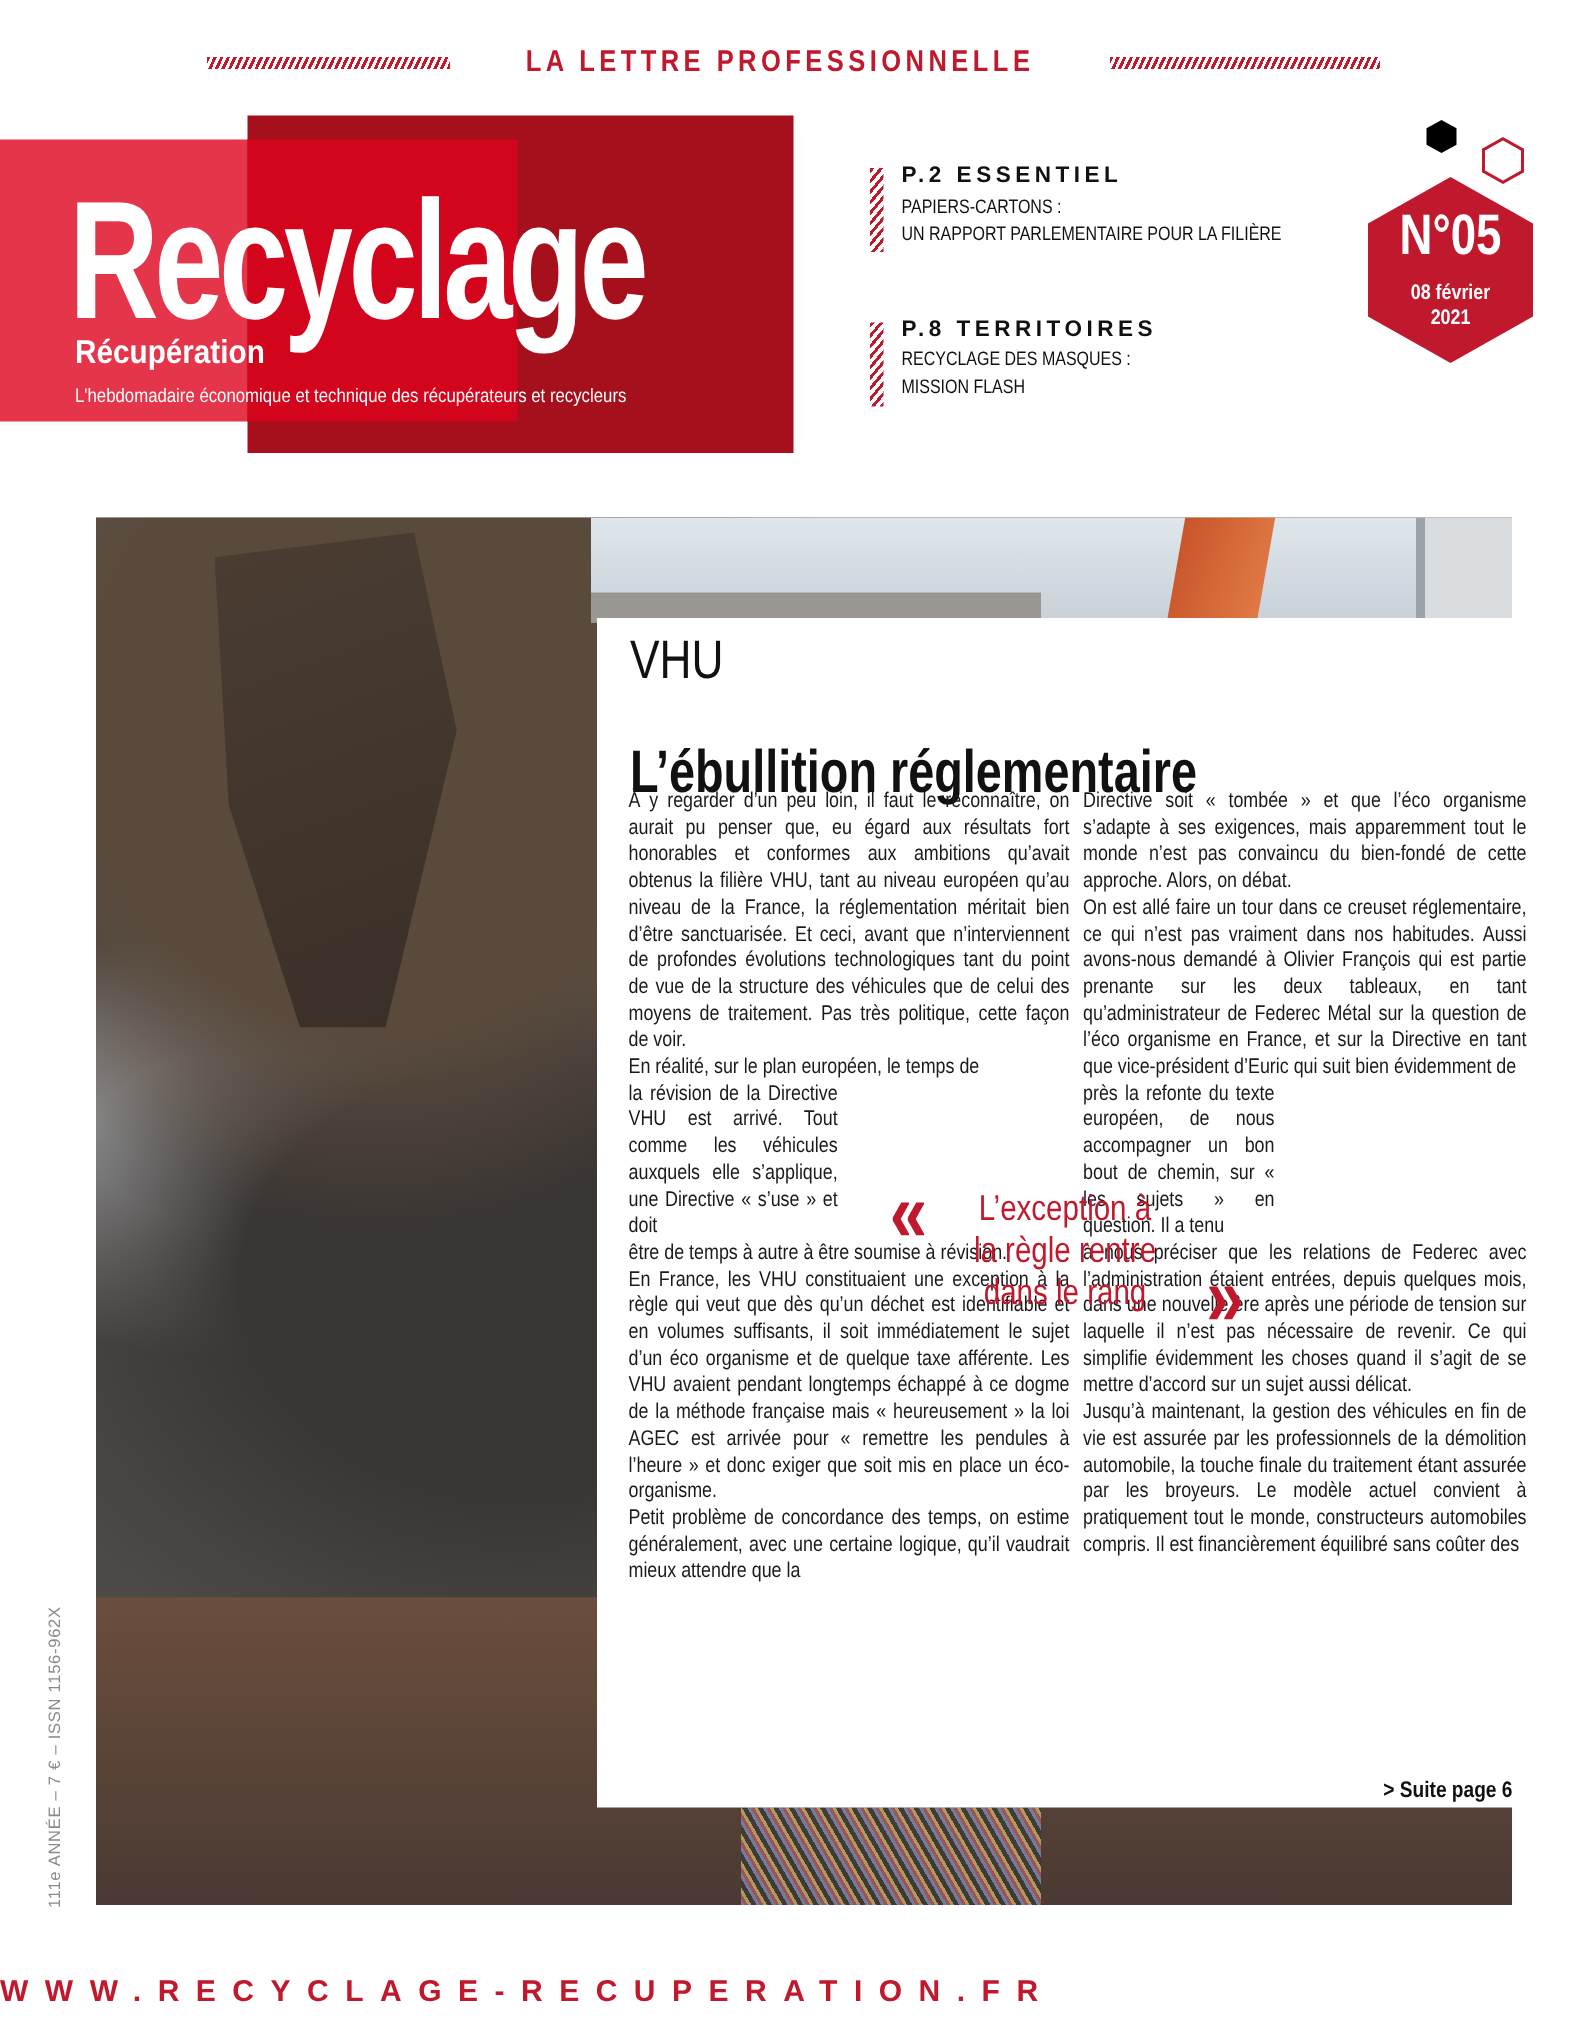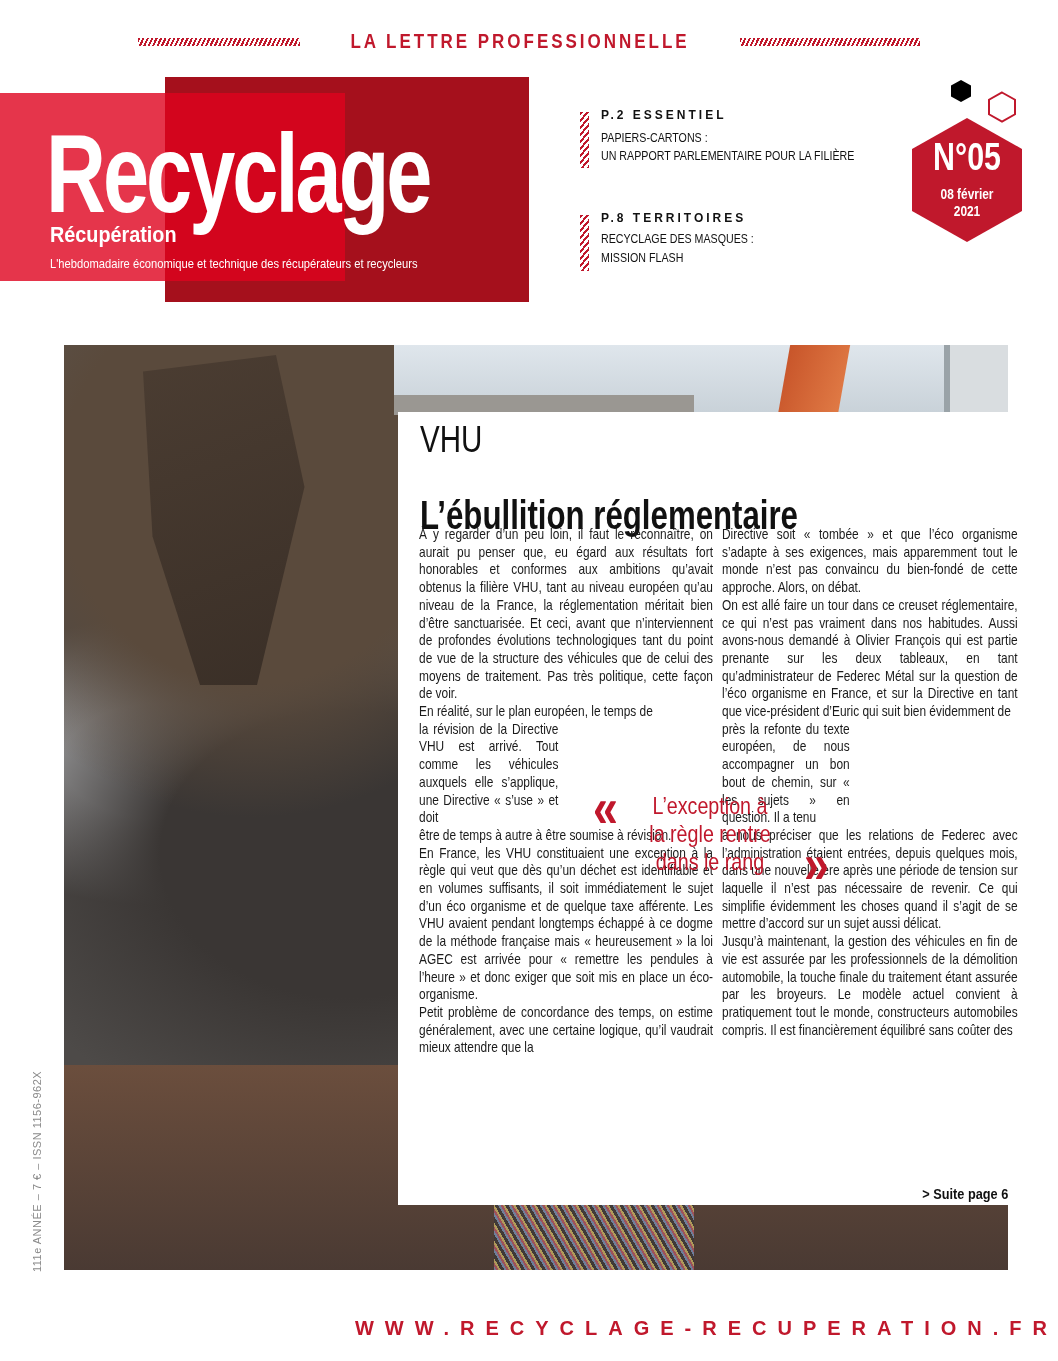--- a/index.html
+++ b/index.html
@@ -26,21 +26,21 @@
   .logo-sub { position: absolute; left: 50px; top: 222px; font-family: "Liberation Sans", sans-serif;
               font-weight: bold; font-size: 22px; color: #ffffff; background: transparent;
               transform: scaleX(0.9); transform-origin: left top; }
   .logo-tagline { position: absolute; left: 50px; top: 256px; font-size: 13px; color: #ffffff;
                   transform: scaleX(0.86); transform-origin: left top; white-space: nowrap; }
 
   
   .teaser { position: absolute; left: 580px; }
   .teaser .bar { position: absolute; left: 0; top: 4px; width: 9px; height: 56px;
                  background: repeating-linear-gradient(-50deg, #c0182c 0 2px, transparent 2px 4.5px); }
-  .teaser .head { position: absolute; left: 21px; top: 0; font-weight: bold; font-size: 12px;
+  .teaser .head { position: absolute; left: 21px; top: 0; font-weight: bold; font-size: 15px;
                   letter-spacing: 3px; color: #111; white-space: nowrap; }
   .teaser .line { position: absolute; left: 21px; font-size: 13px; color: #111; white-space: nowrap;
                   transform: scaleX(0.82); transform-origin: left top; }
   .teaser-1 { top: 108px; }
   .teaser-2 { top: 211px; }
 
   
   .hex-black { position: absolute; left: 950px; top: 80px; width: 22px; height: 22px; }
   .hex-outline { position: absolute; left: 986px; top: 91px; width: 32px; height: 32px; }
   .hex-badge { position: absolute; left: 912px; top: 118px; width: 110px; height: 124px; }
@@ -92,21 +92,21 @@
   .quote-open { left: 192px; top: 368px; }
   .quote-close { left: 403px; top: 424px; }
   .pullquote { position: absolute; left: 232px; top: 380px; width: 160px; text-align: center;
                color: #c0182c; font-size: 24px; line-height: 28px; transform: scaleX(0.82); }
   .suite { position: absolute; right: 2px; top: 773px; font-weight: bold; font-size: 15px; color: #111;
            transform: scaleX(0.85); transform-origin: right top; }
 
   
   .legal { position: absolute; left: 31px; top: 1272px; transform-origin: left top; transform: rotate(-90deg);
            font-size: 11px; color: #8a8a8a; letter-spacing: 0.5px; white-space: nowrap; }
-  .footer-url { position: absolute; left: 0; width: 1058px; top: 1317px; text-align: right;
+  .footer-url { position: absolute; left: 0; width: 1058px; top: 1317px; text-align: left;
                 font-weight: bold; font-size: 20px; color: #c0182c; letter-spacing: 11px; }
 </style>
 </head>
 <body>
 
 <div class="strap">
   <div class="hatch left"></div>
   <div class="strap-title">LA LETTRE PROFESSIONNELLE</div>
   <div class="hatch right"></div>
 </div>

